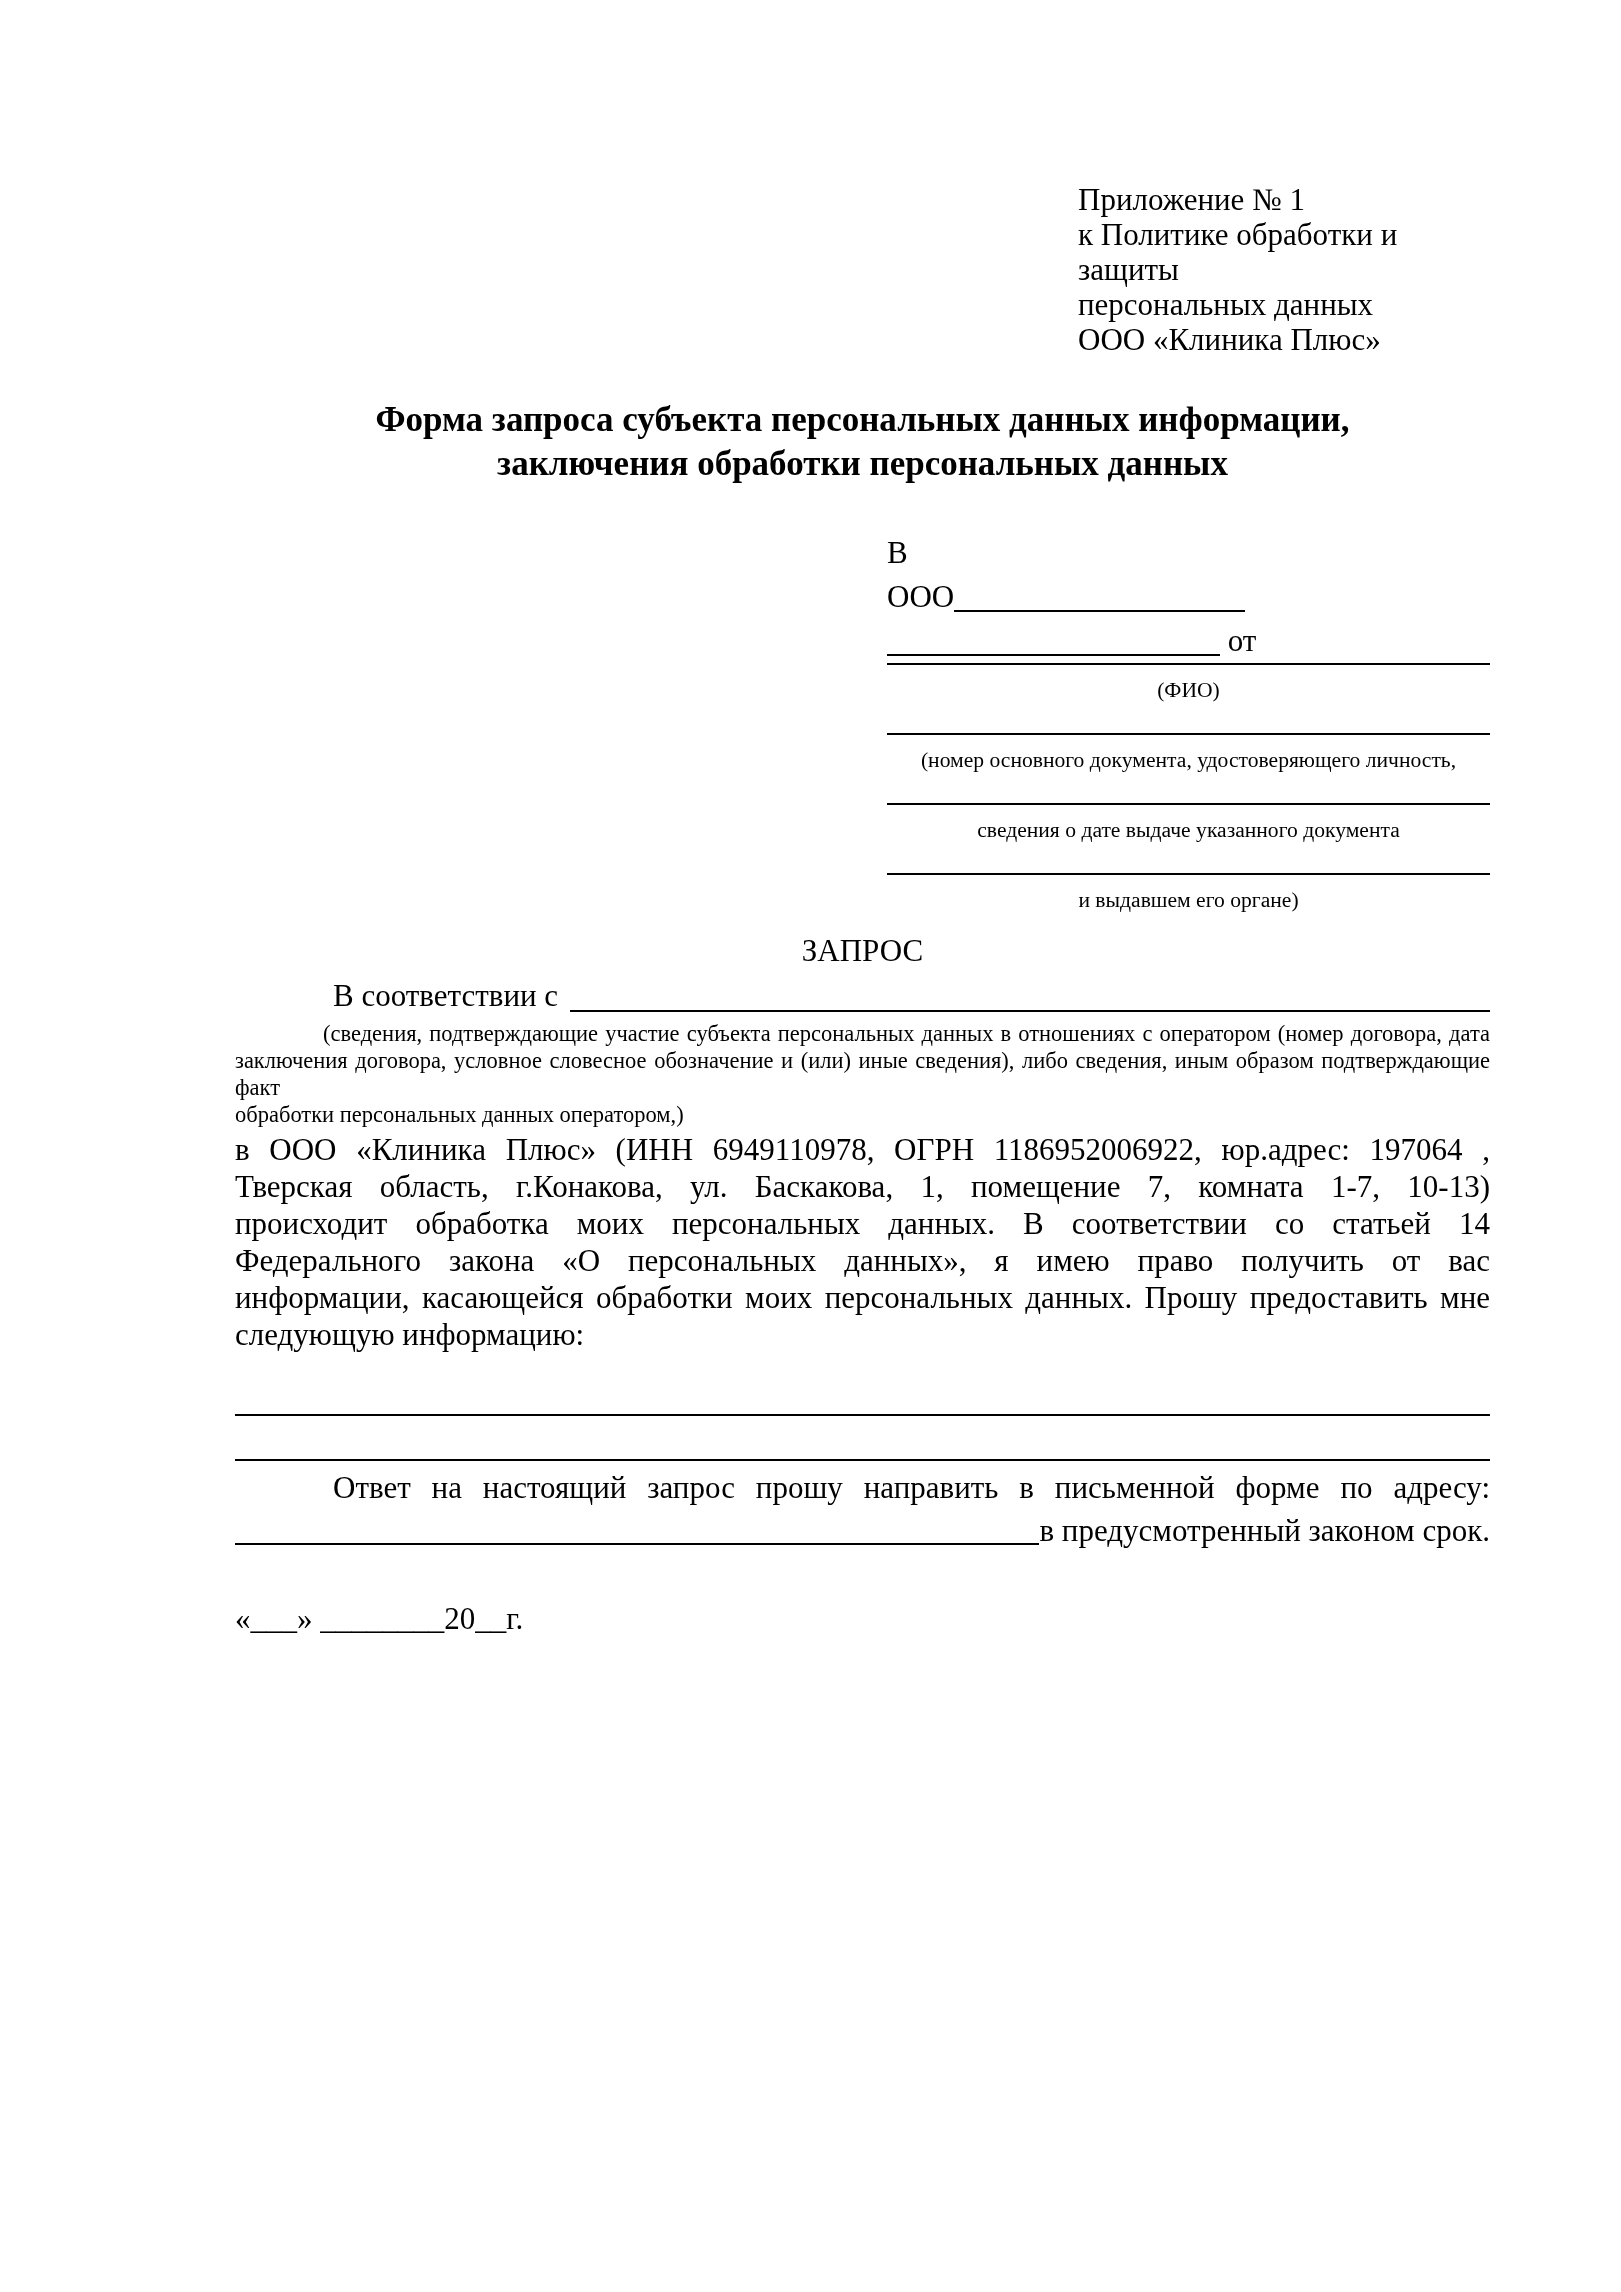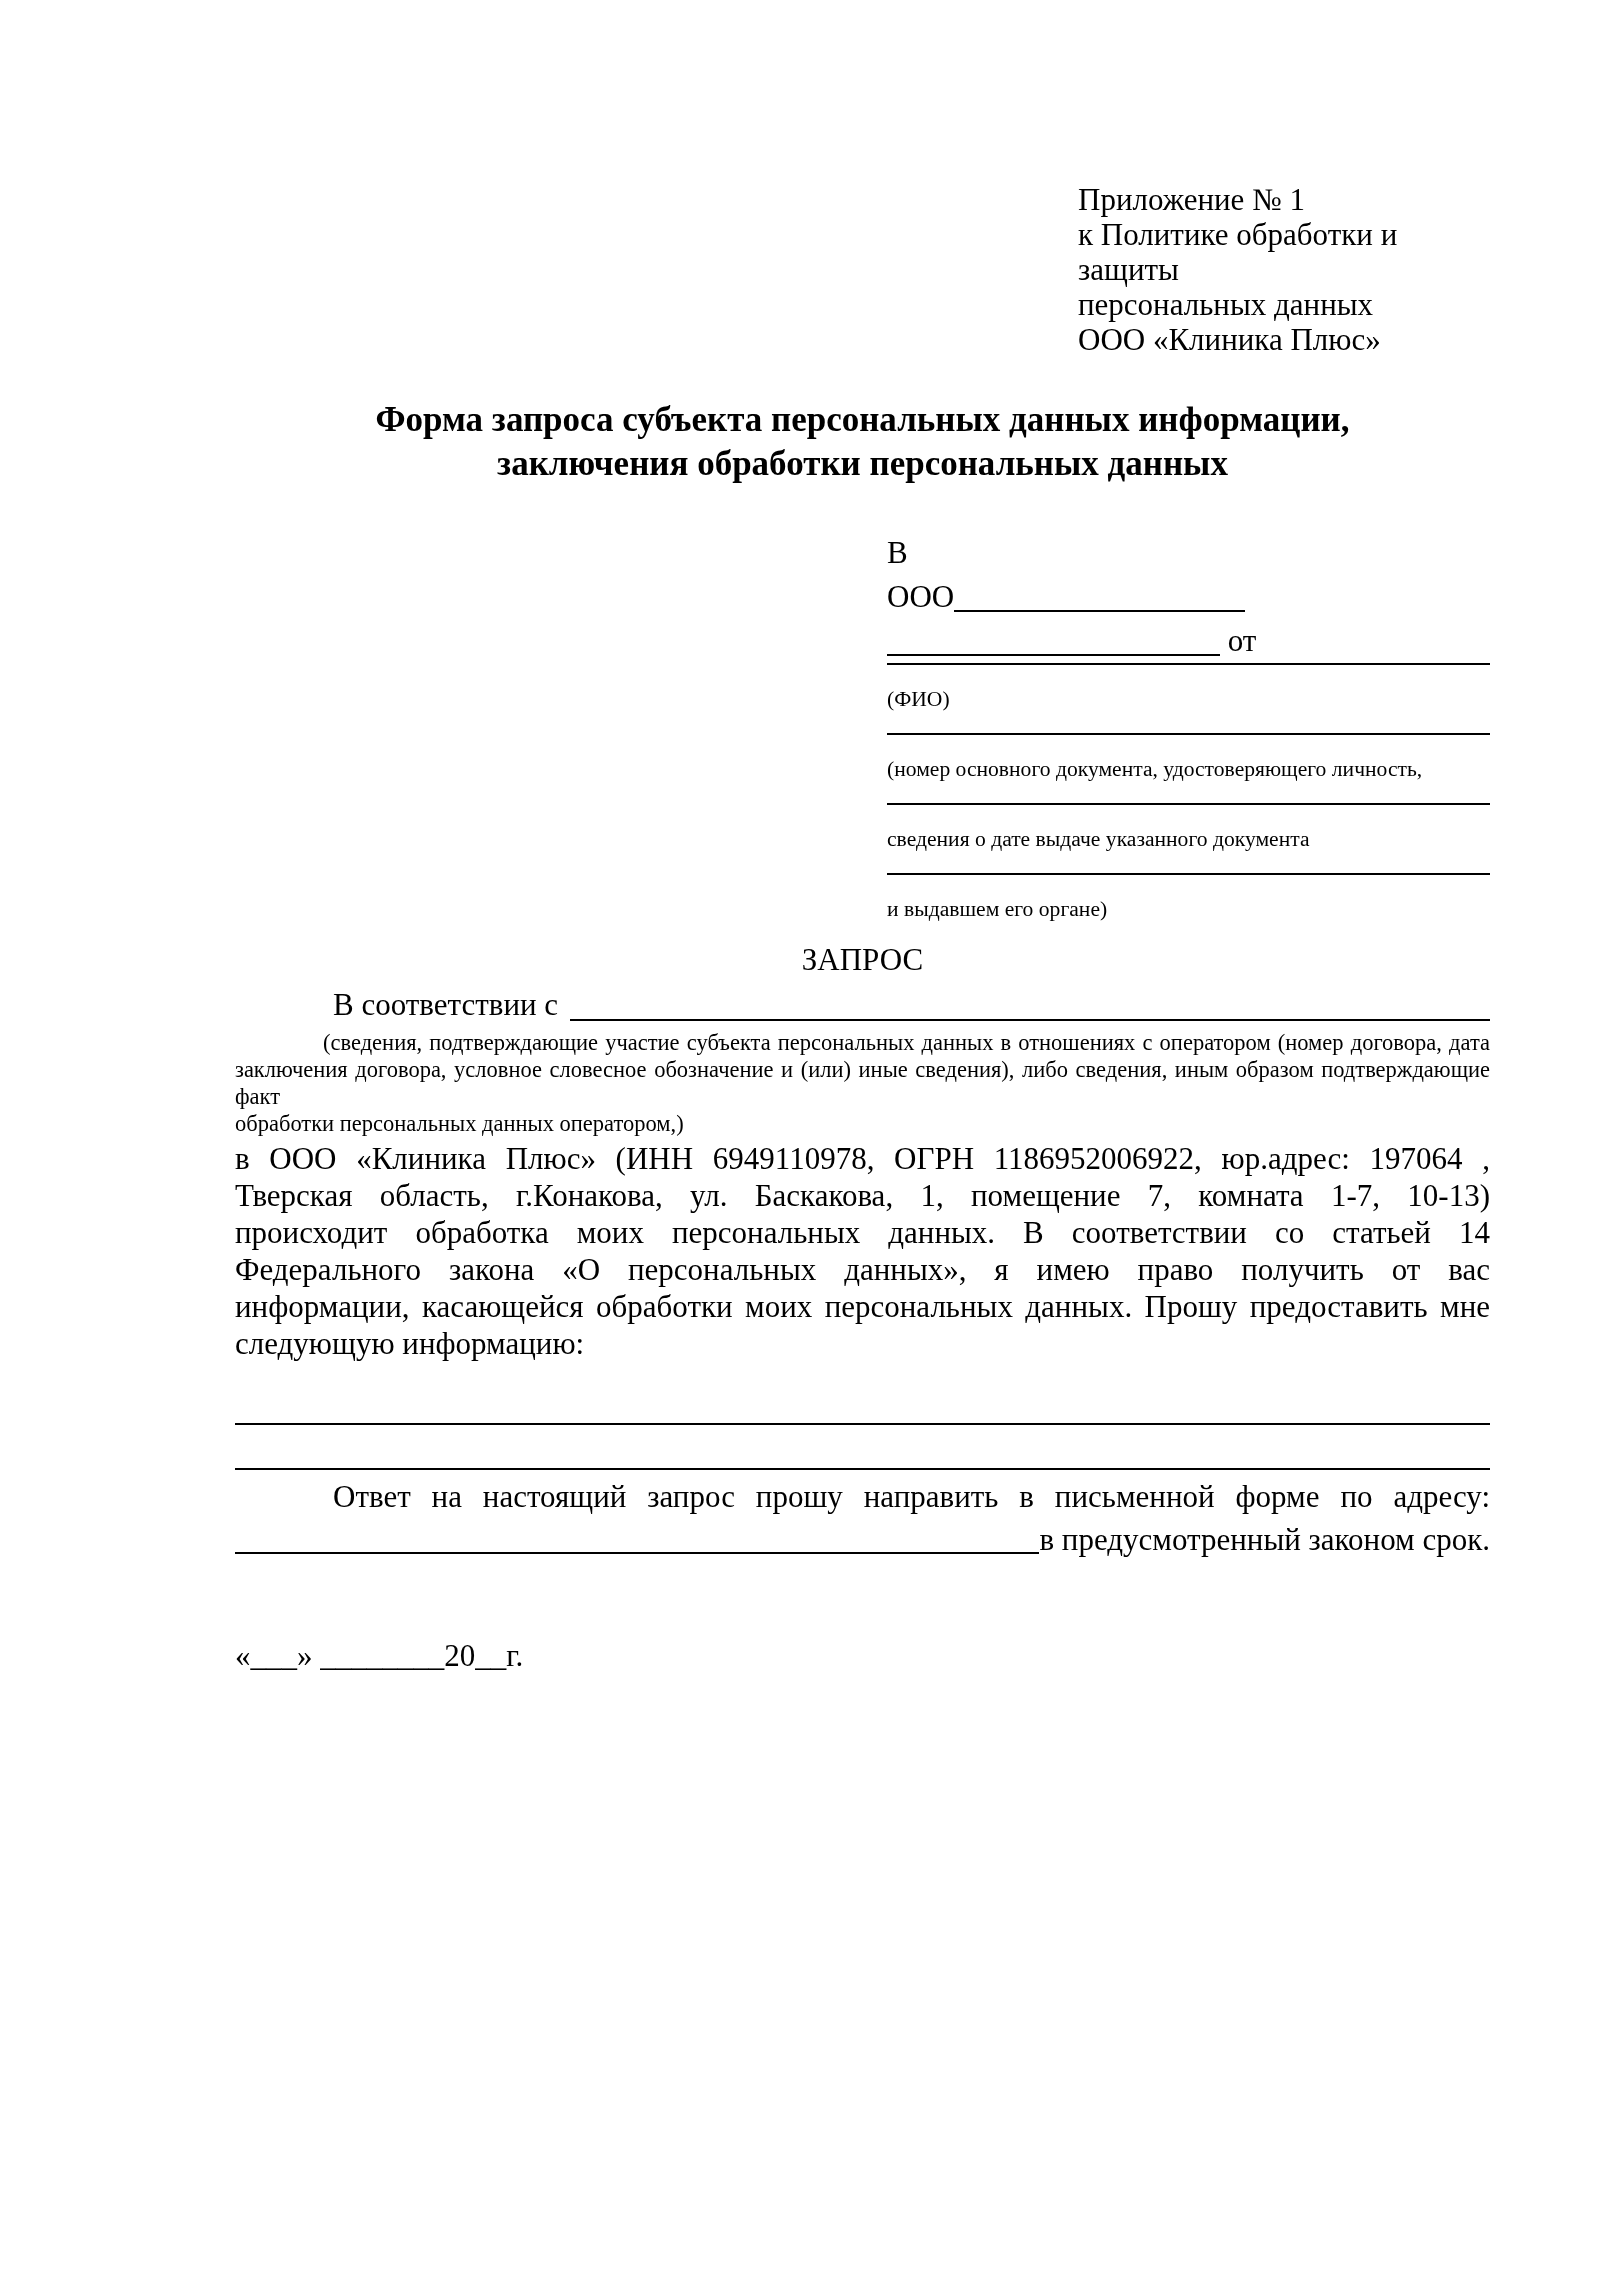--- a/index.html
+++ b/index.html
@@ -54,22 +54,22 @@
   .w297 { width: 291px; }
   .w340 { width: 333px; }
   .field {
     border-top: 2.9px solid #000;
     height: 68px;
   }
   .field.last { height: auto; }
   .caption {
     font-size: 21.6px;
     line-height: 29px;
-    text-align: left;
-    padding-top: 20px;
+    text-align: center;
+    padding-top: 11px;
   }
   
   .request-heading {
     margin-top: 15.7px;
     text-align: center;
     font-size: 31px;
     line-height: 39px;
   }
   .row {
     display: flex;
@@ -119,21 +119,21 @@
     text-align-last: justify;
     padding-left: 98px;
   }
   .reply-tail-row {
     line-height: 41px;
     margin-top: 2px;
   }
   .reply-tail-row .label { white-space: nowrap; }
   
   .footer-row {
-    margin-top: 74px;
+    margin-top: 46px;
     display: flex;
     align-items: flex-end;
     line-height: 44px;
   }
   .sig-group {
     margin-left: auto;
     display: flex;
     align-items: flex-end;
   }
   .sig-fill {

